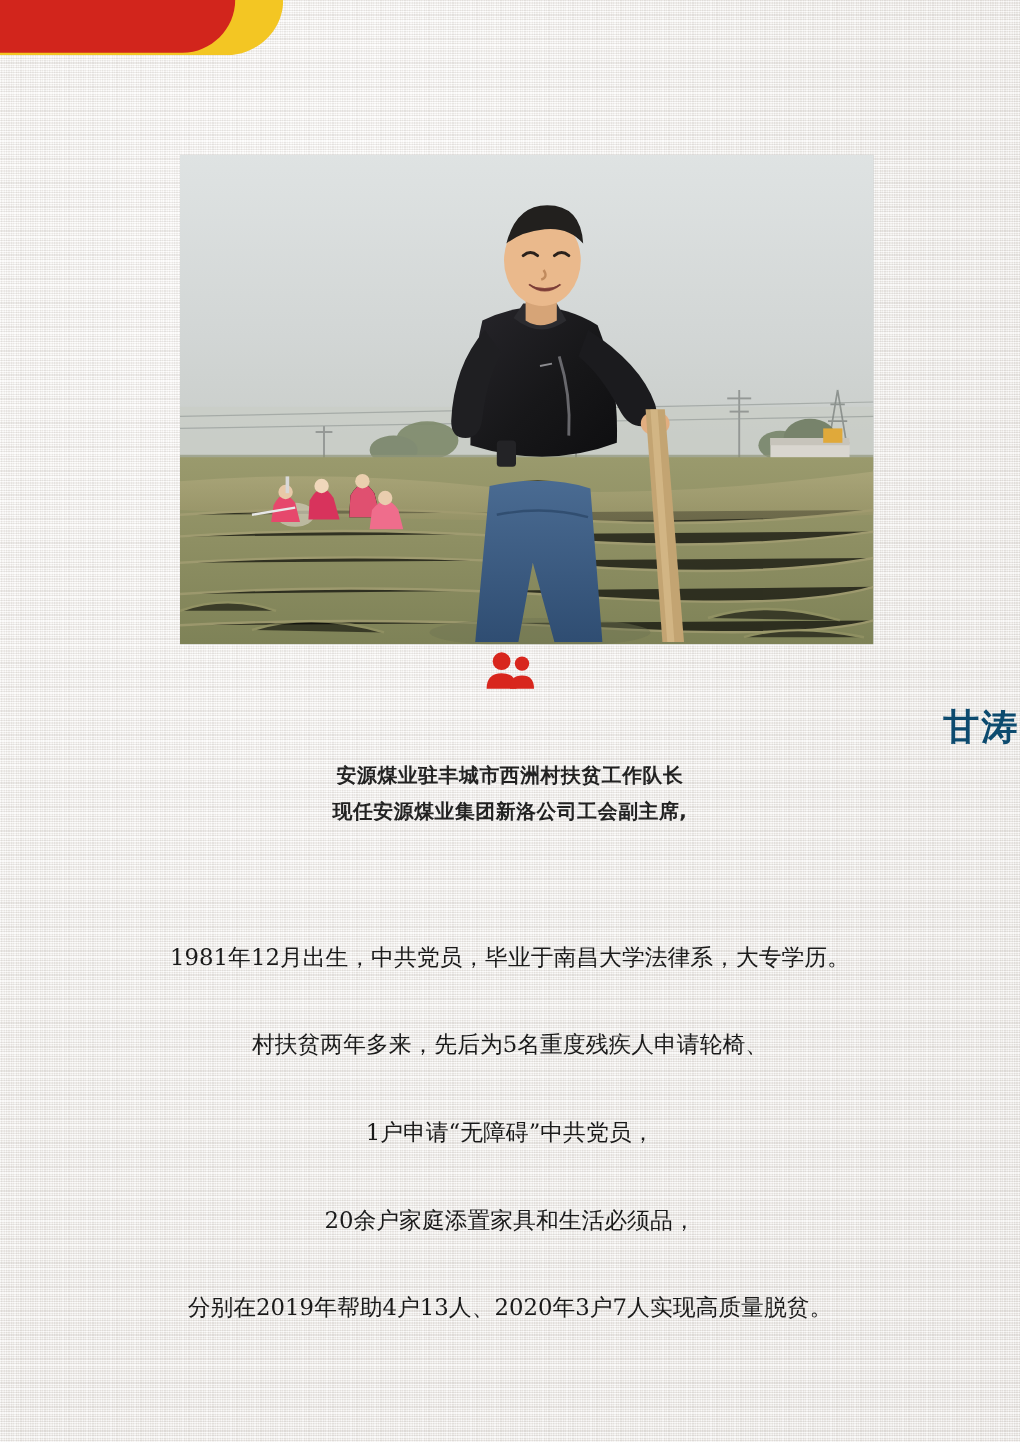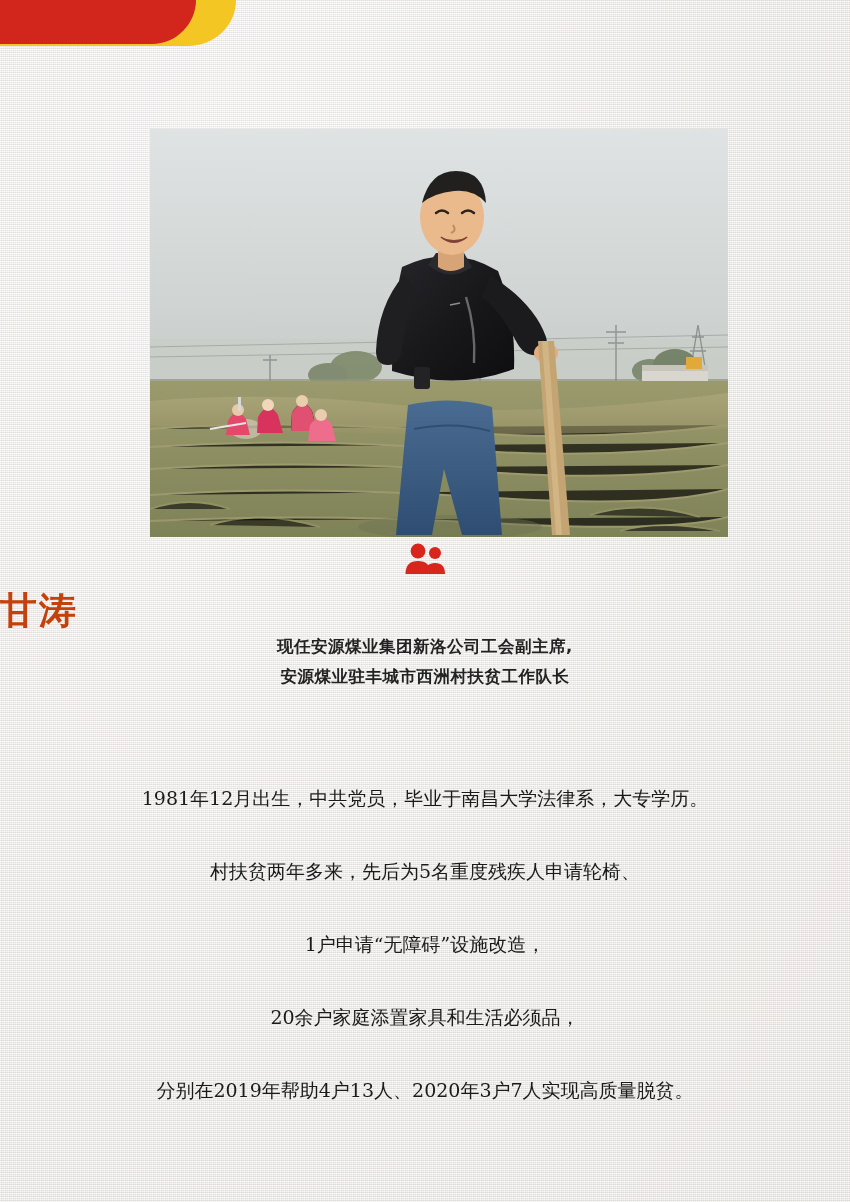--- a/index.html
+++ b/index.html
@@ -63,25 +63,25 @@
     top: 543px;
     text-align: center;
   }
 
   
   .person-name {
     position: absolute;
     left: 0;
     right: 0;
     top: 586px;
-    text-align: left;
+    text-align: right;
     font-family: "DejaVu Sans", "Liberation Sans", sans-serif;
-    font-size: 37px;
+    font-size: 30px;
     font-weight: bold;
-    color: #c2410c;
+    color: #0c4a6e;
     letter-spacing: 2px;
   }
 
   
   .person-titles {
     position: absolute;
     left: 0;
     right: 0;
     top: 632px;
     text-align: center;
@@ -271,25 +271,25 @@
       <circle cx="16" cy="8" r="7.4" fill="#d8261d"></circle>
       <path d="M3.5 31 q0 -13 12.5 -13 q12.5 0 12.5 13 z" fill="#d8261d"></path>
       <circle cx="33" cy="10" r="6" fill="#d8261d"></circle>
       <path d="M23 31 q0 -11 10 -11 q10 0 10 11 z" fill="#d8261d"></path>
     </svg>
   </div>
 
   <div class="person-name">甘涛</div>
 
   <div class="person-titles">
+    <div class="title-line">安源煤业驻丰城市西洲村扶贫工作队长</div>
     <div class="title-line">现任安源煤业集团新洛公司工会副主席,</div>
-    <div class="title-line">安源煤业驻丰城市西洲村扶贫工作队长</div>
   </div>
 
   <div class="bio-block">
     <div class="bio-line">1981年12月出生，中共党员，毕业于南昌大学法律系，大专学历。</div>
     <div class="bio-line">村扶贫两年多来，先后为5名重度残疾人申请轮椅、</div>
-    <div class="bio-line">1户申请“无障碍”设施改造，</div>
+    <div class="bio-line">1户申请“无障碍”中共党员，</div>
     <div class="bio-line">20余户家庭添置家具和生活必须品，</div>
     <div class="bio-line">分别在2019年帮助4户13人、2020年3户7人实现高质量脱贫。</div>
   </div>
 
 </div>
 
 </body></html>

